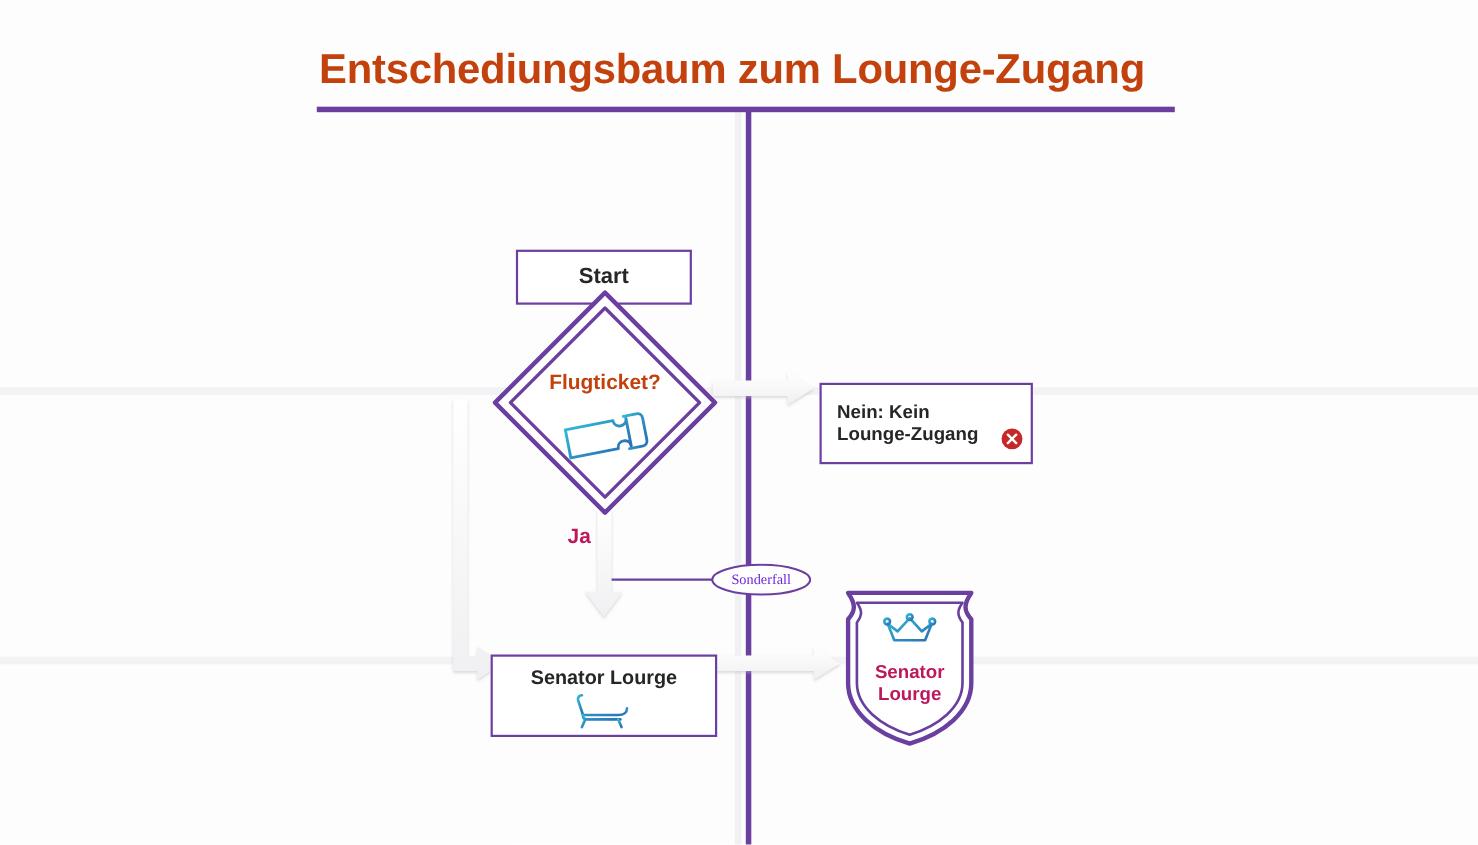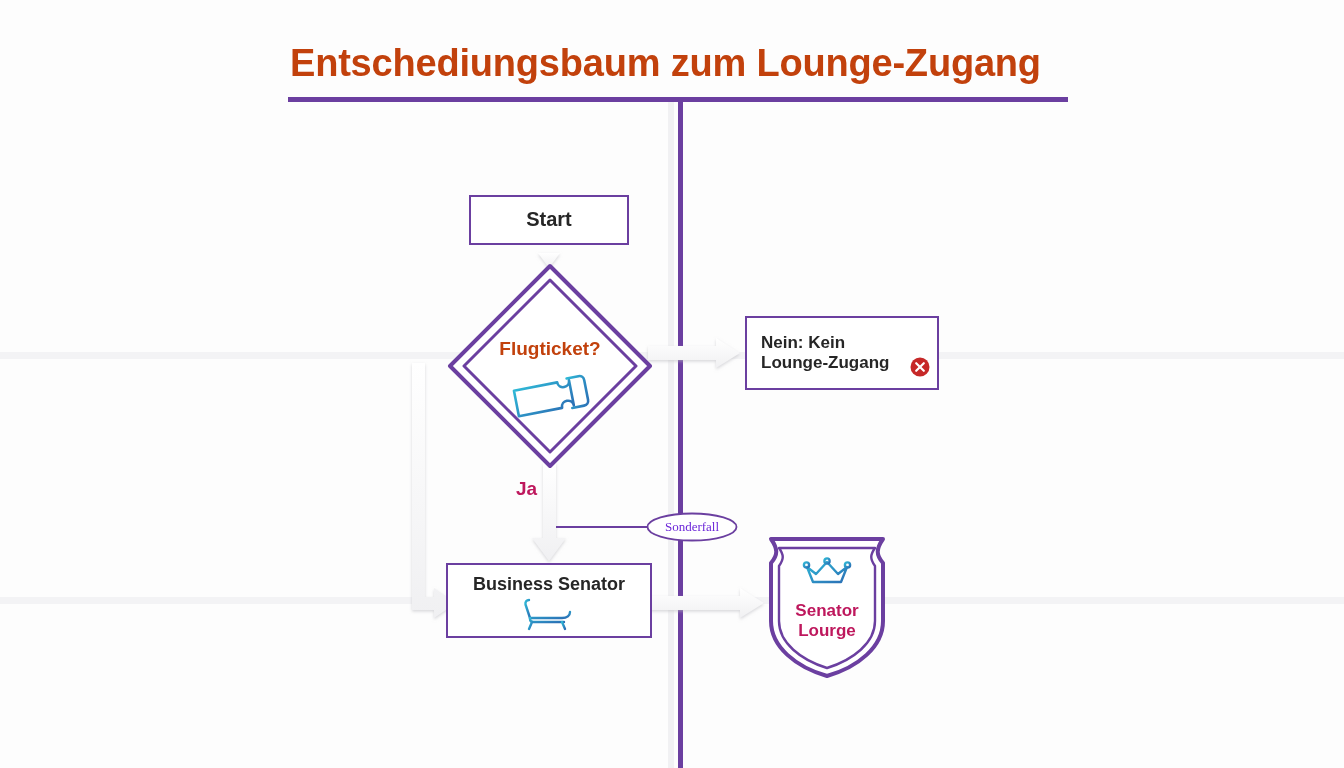--- a/index.html
+++ b/index.html
@@ -46,20 +46,21 @@
     position: absolute;
     box-sizing: border-box;
     background: #ffffff;
     border: 2px solid #6b3fa0;
     display: flex;
     flex-direction: column;
     align-items: center;
     justify-content: center;
     color: #262626;
     font-weight: bold;
+    margin-top: 32px;
   }
   .node-start {
     font-size: 20px;
   }
   .node-rect-text {
     line-height: 1.18;
     text-align: center;
   }
   .node-nein {
     font-size: 17px;
@@ -209,21 +210,21 @@
   <div class="node node-nein" style="left:745px; top:316px; width:194px; height:74px;">
     <span>Nein: Kein</span>
     <span>Lounge-Zugang</span>
     <svg class="badge-x icon-svg" style="right:6px; top:38px;" width="22" height="22" viewBox="0 0 22 22">
       <circle cx="11" cy="11" r="9.5" fill="#c62828"></circle>
       <path d="M7.2,7.2 L14.8,14.8 M14.8,7.2 L7.2,14.8" stroke="#ffffff" stroke-width="2.2" stroke-linecap="round"></path>
     </svg>
   </div>
 
   <div class="node node-business" style="left:446px; top:563px; width:206px; height:75px;">
-    <span>Business Senator</span>
+    <span>Senator Lourge</span>
     <svg class="icon-svg" width="54" height="34" viewBox="0 0 54 34">
       <g fill="none" stroke="url(#gTeal)" stroke-width="2.4" stroke-linecap="round" stroke-linejoin="round">
         <path d="M7,3 C4.5,3 3,5 3.5,7.5 L8,21"></path>
         <path d="M8,21 L40,21 C45,21 48,18.5 48,15"></path>
         <path d="M8,21 L8,22 C8,24 9.5,25 11.5,25 L42,25"></path>
         <line x1="10" y1="25" x2="7" y2="32"></line>
         <line x1="40" y1="25" x2="43" y2="32"></line>
       </g>
     </svg>
   </div>

